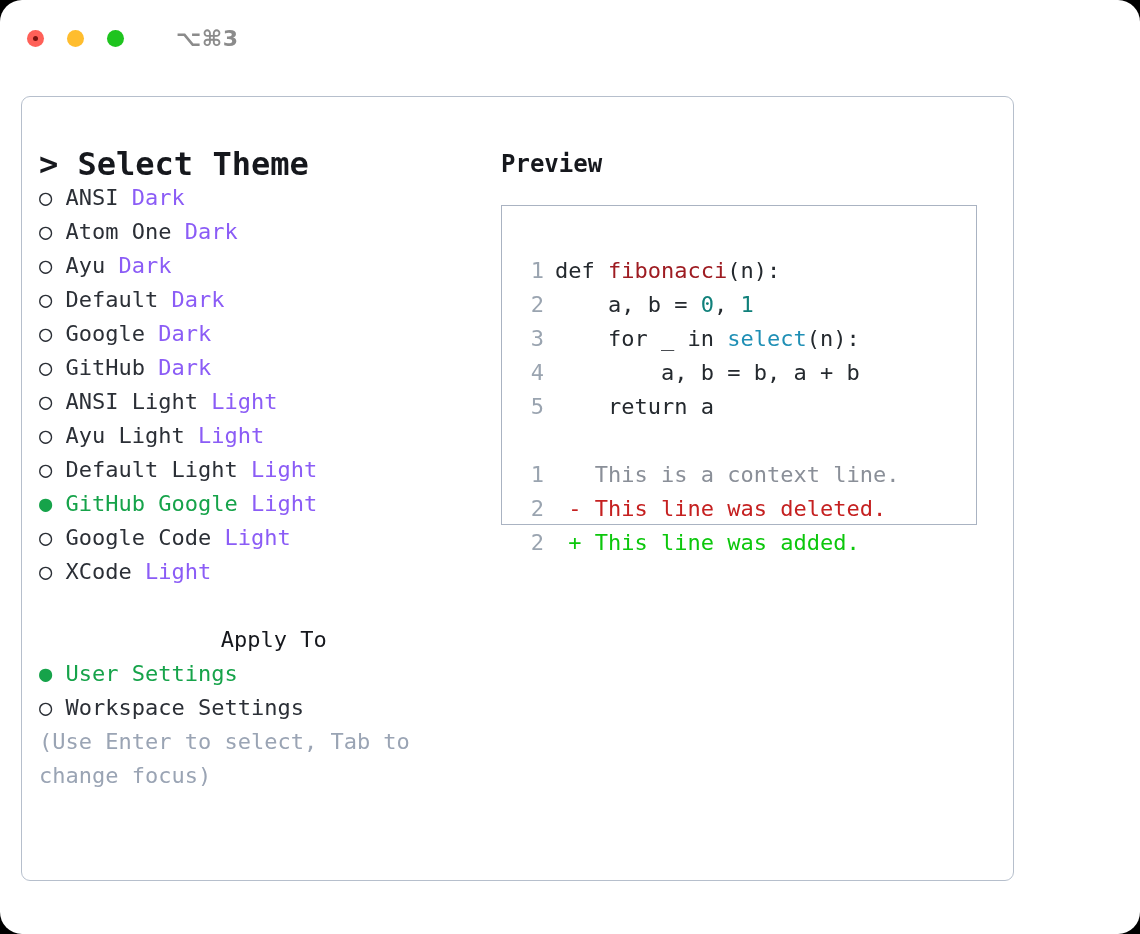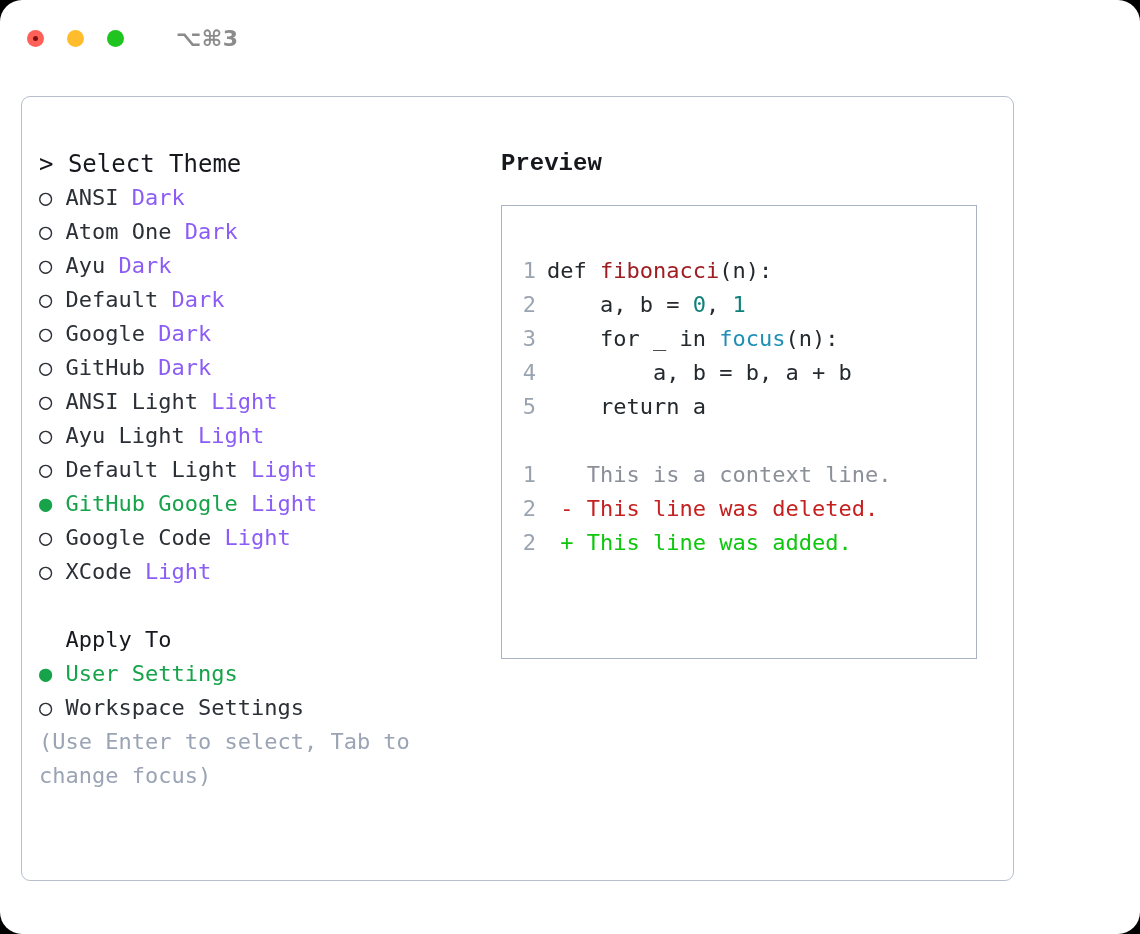--- a/index.html
+++ b/index.html
@@ -70,22 +70,22 @@
   #columns {
     display: flex;
     align-items: flex-start;
   }
 
   #left-col  { width: 460px; padding-left: 17px; }
   #right-col { flex: 1; padding-left: 19px; }
 
   
   .section-head {
-    font-size: 24px;
-    font-weight: normal;
+    font-size: 32px;
+    font-weight: bold;
     color: #16181d;
     line-height: 34px;
     white-space: pre;
   }
   .list-row {
     font-size: 22px;
     line-height: 34px;
     color: #2b2f36;
     white-space: pre;
     display: block;
@@ -104,28 +104,27 @@
     width: 400px;
   }
 
   
   #preview-label {
     font-size: 24px;
     font-weight: bold;
     color: #16181d;
     line-height: 34px;
     margin-bottom: 24px;
-    font-family: Liberation Mono, monospace;
   }
   #preview-box {
     width: 476px;
-    height: 454px;
+    height: 320px;
     border: 1.5px solid #aab3c2;
     background: #ffffff;
-    padding: 48px 0 0 12px;
+    padding: 48px 0 0 20px;
   }
   .code-line {
     font-size: 22px;
     line-height: 34px;
     white-space: pre;
     color: #24292e;
   }
   .ln {
     display: inline-block;
     width: 22px;
@@ -174,38 +173,38 @@
             <div class="list-row"><span class="marker">○ </span><span class="row-label">ANSI Light</span><span class="row-tag"> Light</span></div>
             <div class="list-row"><span class="marker">○ </span><span class="row-label">Ayu Light</span><span class="row-tag"> Light</span></div>
             <div class="list-row"><span class="marker">○ </span><span class="row-label">Default Light</span><span class="row-tag"> Light</span></div>
             <div class="list-row selected"><span class="marker">● </span><span class="row-label">GitHub Google</span><span class="row-tag"> Light</span></div>
             <div class="list-row"><span class="marker">○ </span><span class="row-label">Google Code</span><span class="row-tag"> Light</span></div>
             <div class="list-row"><span class="marker">○ </span><span class="row-label">XCode</span><span class="row-tag"> Light</span></div>
           </div>
 
         <div class="spacer-row"></div>
 
-        <div class="section-head" style="font-weight:normal;font-size:22px;">  Apply To</div>
+        <div class="section-head" style="font-weight:normal;font-size:22px;text-align:center;">  Apply To</div>
 
         <div id="apply-list">
             <div class="list-row selected"><span class="marker">● </span><span class="row-label">User Settings</span></div>
             <div class="list-row"><span class="marker">○ </span><span class="row-label">Workspace Settings</span></div>
           </div>
 
         <div class="hint">(Use Enter to select, Tab to change focus)</div>
       </div>
 
       <div id="right-col">
         <div id="preview-label">Preview</div>
 
         <div id="preview-box">
           <div id="code-block">
               <div class="code-line"><span class="ln">1</span><span>def </span><span class="tok-fn">fibonacci</span><span>(n):</span></div>
               <div class="code-line"><span class="ln">2</span><span>    a, b = </span><span class="tok-num">0</span><span>, </span><span class="tok-num">1</span></div>
-              <div class="code-line"><span class="ln">3</span><span>    for _ in </span><span class="tok-call">focus</span><span>(n):</span></div>
+              <div class="code-line"><span class="ln">3</span><span>    for _ in </span><span class="tok-call">select</span><span>(n):</span></div>
               <div class="code-line"><span class="ln">4</span><span>        a, b = b, a + b</span></div>
               <div class="code-line"><span class="ln">5</span><span>    return a</span></div>
             </div>
           <div class="code-gap"></div>
           <div id="diff-block">
               <div class="code-line"><span class="ln">1</span><span class="diff-ctx">   This is a context line.</span></div>
               <div class="code-line"><span class="ln">2</span><span class="diff-del"> - This line was deleted.</span></div>
               <div class="code-line"><span class="ln">2</span><span class="diff-add"> + This line was added.</span></div>
             </div>
         </div>

